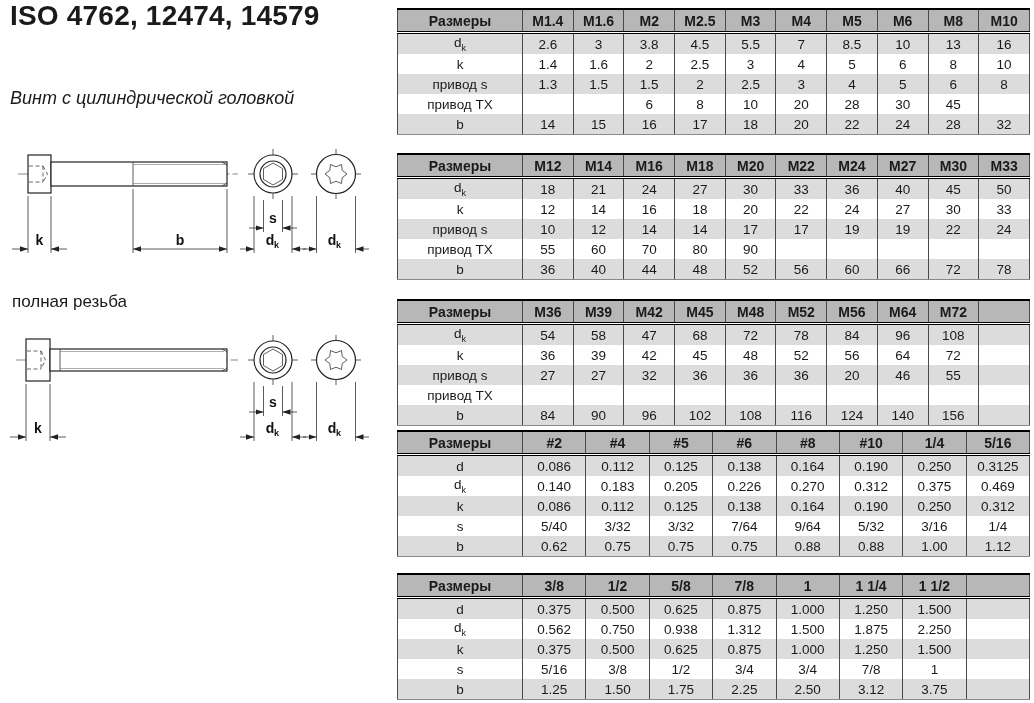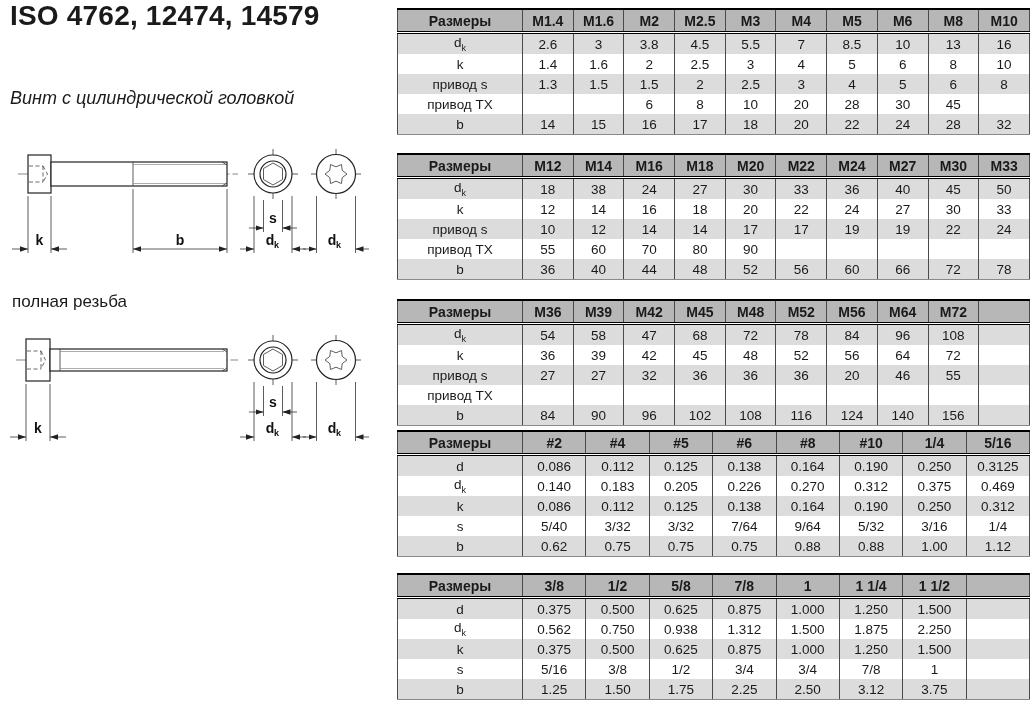--- a/index.html
+++ b/index.html
@@ -314,21 +314,21 @@
         <th>M24</th>
         <th>M27</th>
         <th>M30</th>
         <th>M33</th>
       </tr>
     </thead>
     <tbody>
       <tr>
         <td>d<sub>k</sub></td>
         <td>18</td>
-        <td>38</td>
+        <td>21</td>
         <td>24</td>
         <td>27</td>
         <td>30</td>
         <td>33</td>
         <td>36</td>
         <td>40</td>
         <td>45</td>
         <td>50</td>
       </tr>
       <tr>

